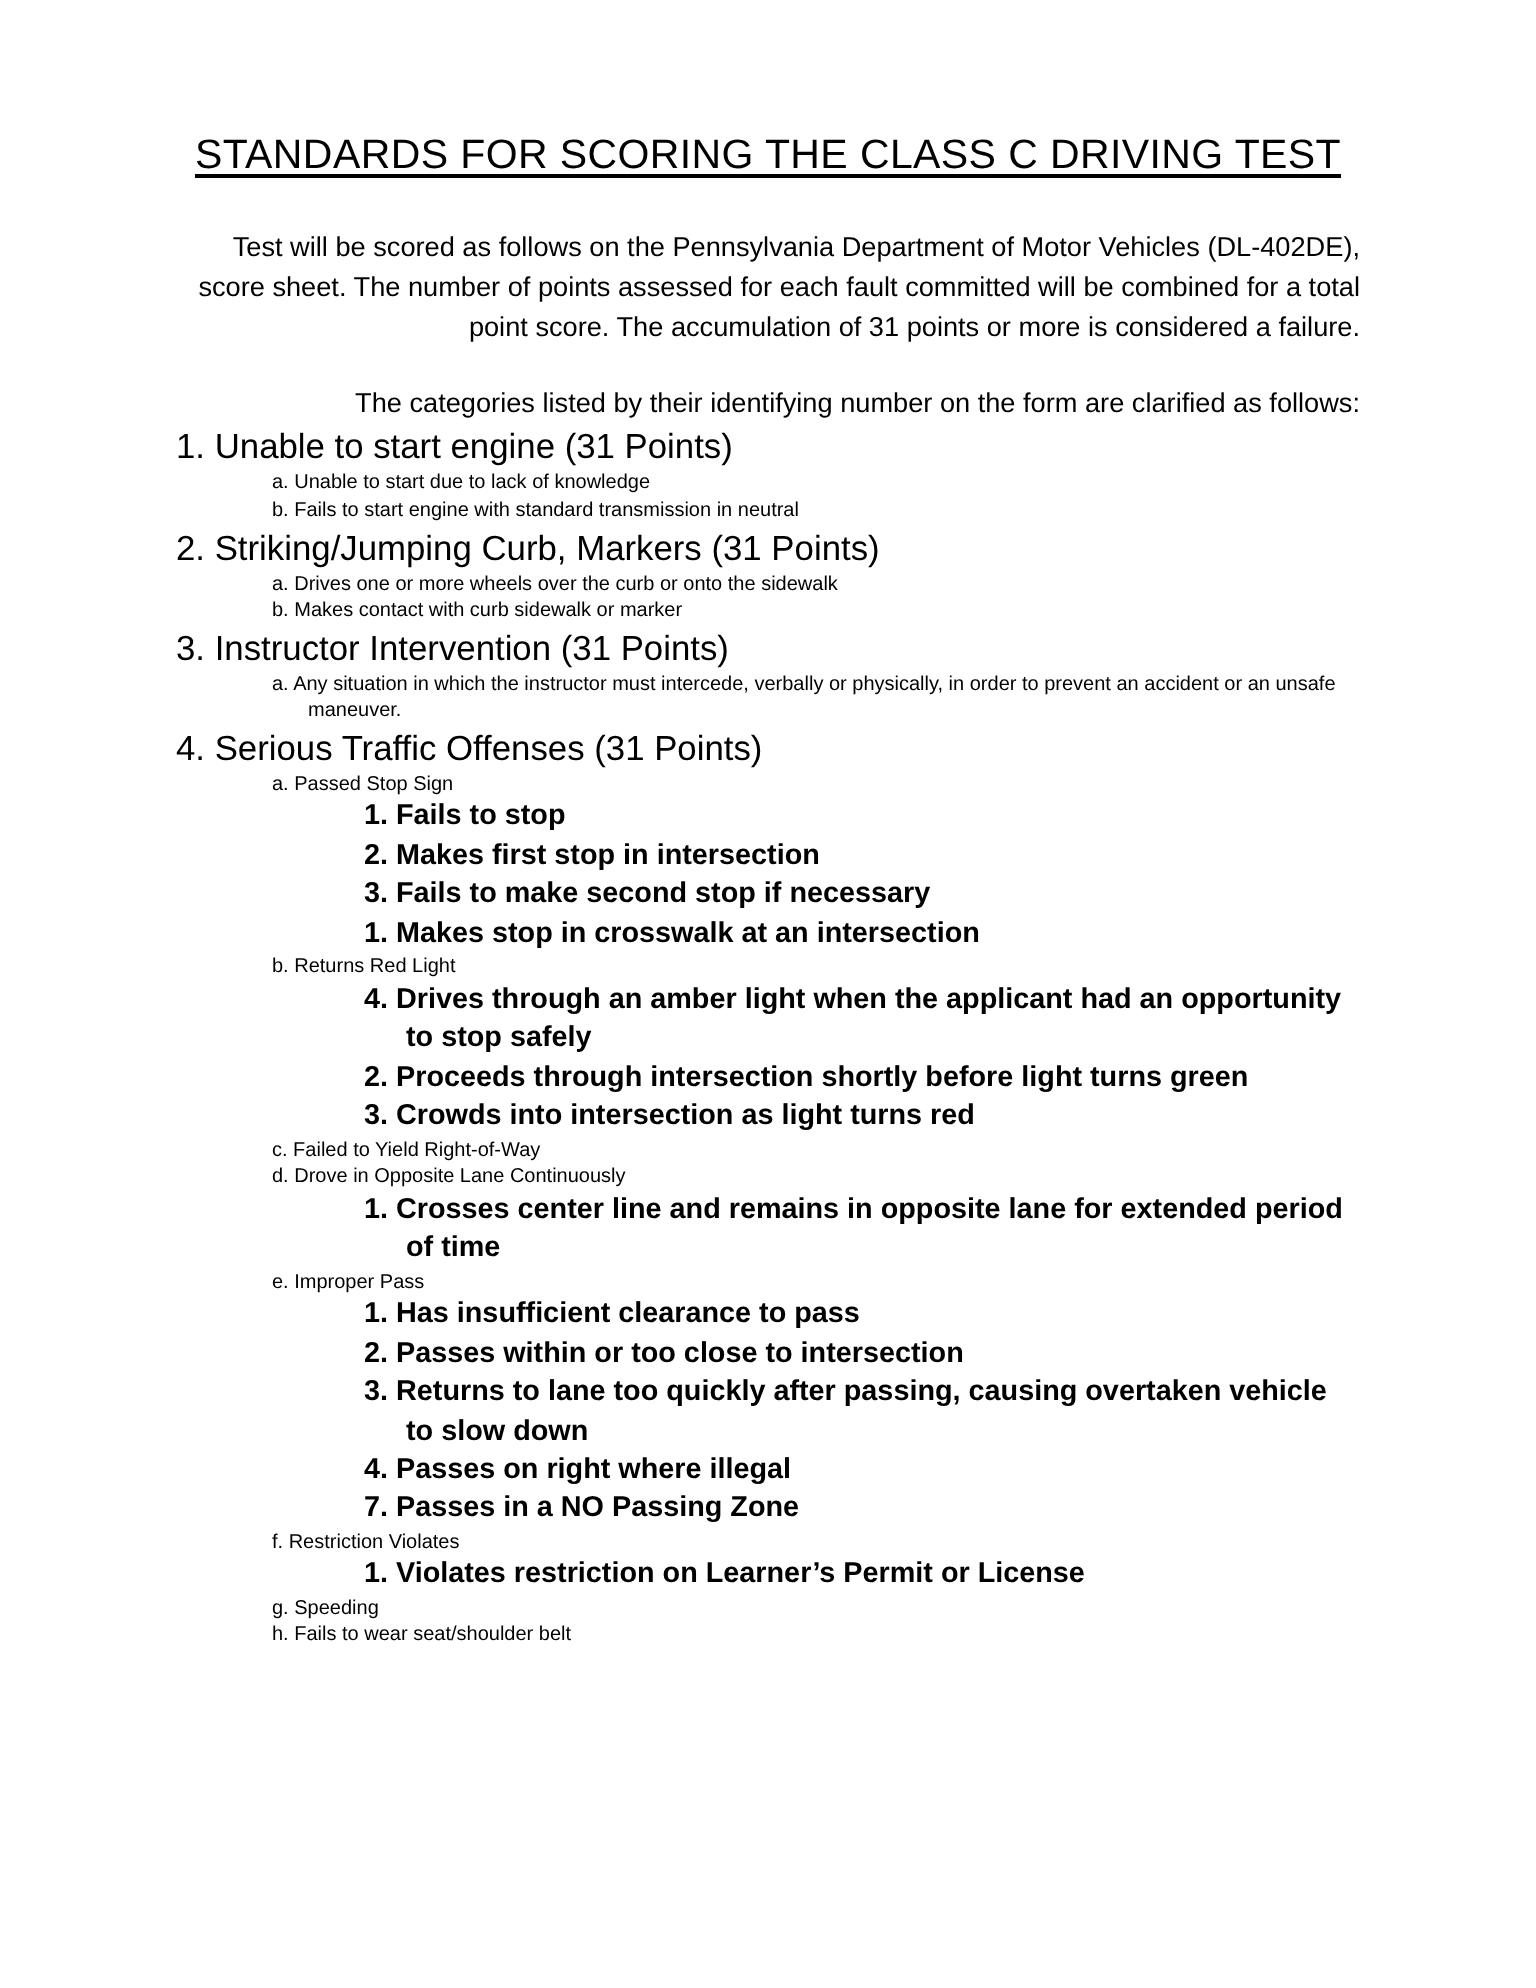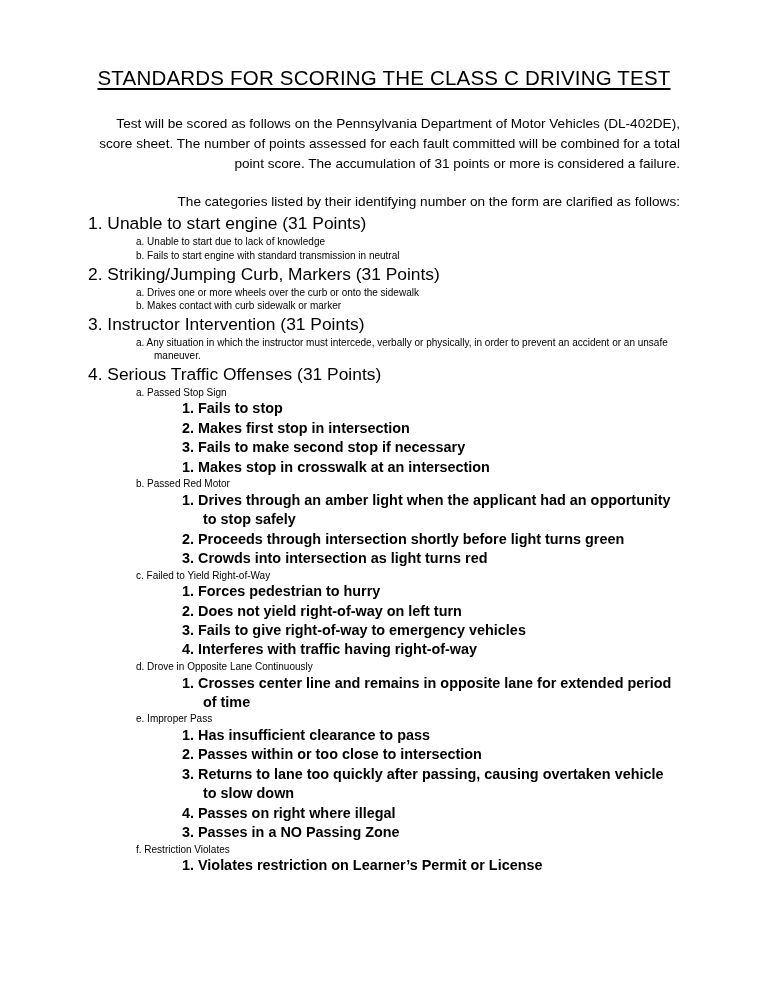--- a/index.html
+++ b/index.html
@@ -152,50 +152,44 @@
             <li>
               <div class="lvl2">a. Passed Stop Sign</div>
               <ol>
                 <li class="lvl3">1. Fails to stop</li>
                 <li class="lvl3">2. Makes first stop in intersection</li>
                 <li class="lvl3">3. Fails to make second stop if necessary</li>
                 <li class="lvl3">1. Makes stop in crosswalk at an intersection</li>
               </ol>
             </li>
             <li>
-              <div class="lvl2">b. Passed Red Motor</div>
-              <ol>
-                <li class="lvl3">1. Drives through an amber light when the applicant had an opportunity to stop safely</li>
+              <div class="lvl2">b. Returns Red Light</div>
+              <ol>
+                <li class="lvl3">4. Drives through an amber light when the applicant had an opportunity to stop safely</li>
                 <li class="lvl3">2. Proceeds through intersection shortly before light turns green</li>
                 <li class="lvl3">3. Crowds into intersection as light turns red</li>
               </ol>
             </li>
             <li>
               <div class="lvl2">c. Failed to Yield Right-of-Way</div>
-              <ol>
-                <li class="lvl3">1. Forces pedestrian to hurry</li>
-                <li class="lvl3">2. Does not yield right-of-way on left turn</li>
-                <li class="lvl3">3. Fails to give right-of-way to emergency vehicles</li>
-                <li class="lvl3">4. Interferes with traffic having right-of-way</li>
-              </ol>
             </li>
             <li>
               <div class="lvl2">d. Drove in Opposite Lane Continuously</div>
               <ol>
                 <li class="lvl3">1. Crosses center line and remains in opposite lane for extended period of time</li>
               </ol>
             </li>
             <li>
               <div class="lvl2">e. Improper Pass</div>
               <ol>
                 <li class="lvl3">1. Has insufficient clearance to pass</li>
                 <li class="lvl3">2. Passes within or too close to intersection</li>
                 <li class="lvl3">3. Returns to lane too quickly after passing, causing overtaken vehicle to slow down</li>
                 <li class="lvl3">4. Passes on right where illegal</li>
-                <li class="lvl3">3. Passes in a NO Passing Zone</li>
+                <li class="lvl3">7. Passes in a NO Passing Zone</li>
               </ol>
             </li>
             <li>
               <div class="lvl2">f. Restriction Violates</div>
               <ol>
                 <li class="lvl3">1. Violates restriction on Learner’s Permit or License</li>
               </ol>
             </li>
             <li>
               <div class="lvl2">g. Speeding</div>

